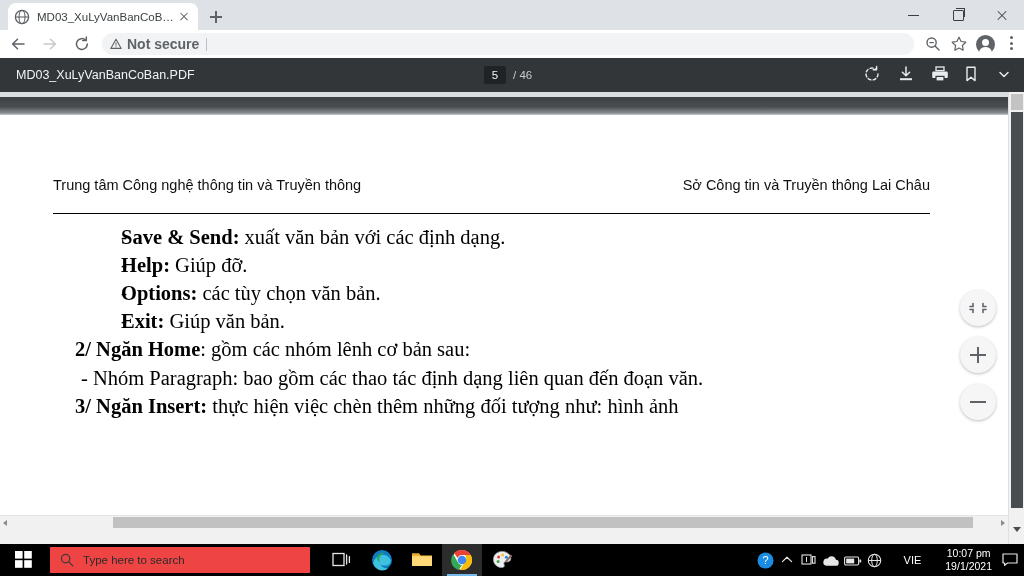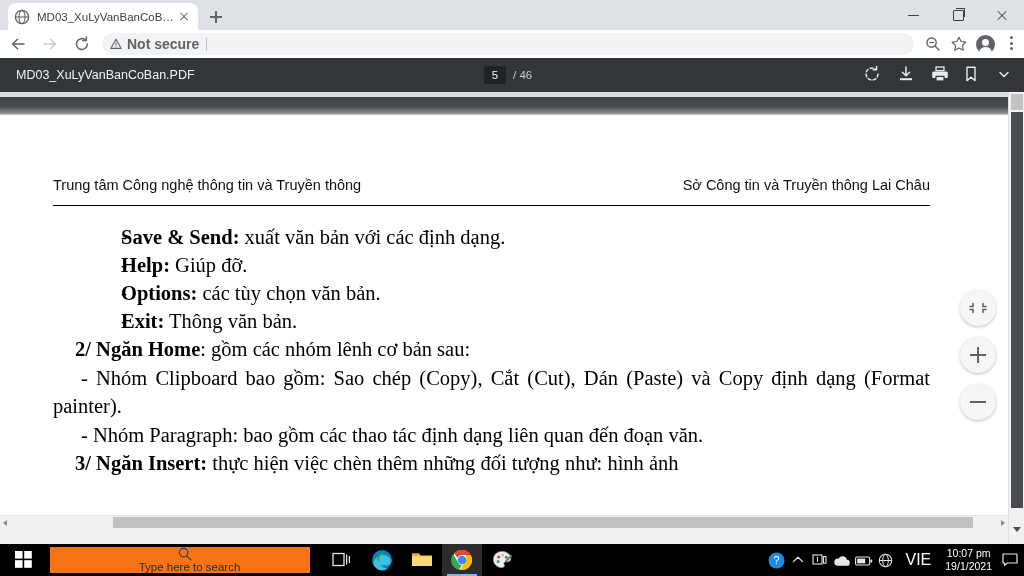--- a/index.html
+++ b/index.html
@@ -99,21 +99,21 @@
   }
   .page {
     position: absolute; left: 0; top: 23px; width: 1008px; height: 413px; background: #fff;
     overflow: hidden;
   }
 
   .doc { position: absolute; left: 0; top: 0; width: 1008px; }
   .doc-header {
     position: absolute; left: 53px; top: 62px; width: 877px;
     display: flex; justify-content: space-between; align-items: flex-end;
-    border-bottom: 1.6px solid #000; padding-bottom: 12px;
+    border-bottom: 1.6px solid #000; padding-bottom: 20px;
   }
   .doc-header span { font-size: 14.5px; color: #111; font-family: "Liberation Sans", sans-serif; }
 
   .body-text { position: absolute; left: 53px; top: 108px; width: 877px; color: #000; font-family: "Liberation Serif", serif; }
   .bullet-row { display: flex; font-size: 20.5px; line-height: 28px; }
   .bullet-dash { width: 68px; flex: 0 0 68px; padding-left: 68px; font-size: 18px; }
   .bullet-txt { flex: 1 1 auto; }
   .b { font-weight: bold; }
   .para { font-size: 20.5px; line-height: 28.5px; text-align: justify; }
   .para.indent { text-indent: 28px; }
@@ -141,30 +141,30 @@
 
   .hscroll { position: absolute; left: 0; bottom: 0; width: 1008px; height: 13px; background: #f1f1f1; border-top: 1px solid #e4e4e4; }
   .hthumb { position: absolute; left: 113px; top: 1px; width: 860px; height: 11px; background: #c1c1c1; }
   .harrow-l { position: absolute; left: 3px; top: 3.5px; width: 0; height: 0; border-top: 3.5px solid transparent; border-bottom: 3.5px solid transparent; border-right: 4px solid #8a8a8a; }
   .harrow-r { position: absolute; right: 3px; top: 3.5px; width: 0; height: 0; border-top: 3.5px solid transparent; border-bottom: 3.5px solid transparent; border-left: 4px solid #8a8a8a; }
 
   
   .taskbar { position: absolute; left: 0; bottom: 0; width: 1024px; height: 32px; background: #000; display: flex; align-items: center; }
   .start { width: 48px; height: 32px; position: relative; }
   .searchbox {
-    width: 260px; height: 26px; background: #f97316; display: flex; align-items: center;
-    padding-left: 10px; margin-left: 2px; flex-direction: column;
+    width: 260px; height: 26px; background: #ef4444; display: flex; align-items: center;
+    padding-left: 10px; margin-left: 2px;
   }
   .search-ph { font-size: 11.5px; color: #2b2b2b; margin-left: 9px; }
   .tb-item { width: 40px; height: 32px; position: relative; }
   .tb-item.active { background: #2c2c2c; }
   .tb-item.active::after { content: ""; position: absolute; left: 5px; bottom: 0; width: 30px; height: 2.5px; background: #76b9ed; }
   .tray { position: absolute; right: 0; height: 32px; display: flex; align-items: center; }
   .tray-icon { width: 22px; height: 32px; position: relative; }
-  .lang { font-size: 16px; color: #fff; margin: 0 8px; }
+  .lang { font-size: 11px; color: #fff; margin: 0 18px; }
   .clock { color: #fff; font-size: 10.5px; line-height: 13px; text-align: center; margin: 0 6px; }
   .notif { width: 26px; height: 32px; position: relative; }
   svg { display: block; }
 </style>
 </head>
 <body>
 
 <div id="app">
 
   <div class="chrome">
@@ -307,26 +307,25 @@
           <div class="bullet-row">
             <span class="bullet-dash">-</span>
             <span class="bullet-txt"><span class="b">Help:</span><span> Giúp đỡ.</span></span>
           </div>
           <div class="bullet-row">
             <span class="bullet-dash">-</span>
             <span class="bullet-txt"><span class="b">Options:</span><span> các tùy chọn văn bản.</span></span>
           </div>
           <div class="bullet-row">
             <span class="bullet-dash">-</span>
-            <span class="bullet-txt"><span class="b">Exit:</span><span> Thông văn bản.</span></span>
+            <span class="bullet-txt"><span class="b">Exit:</span><span> Giúp văn bản.</span></span>
           </div>
 
           <div class="para nojust" style="text-indent:22px"><span class="b">2/ Ngăn Home</span><span>: gồm các nhóm lênh cơ bản sau:</span></div>
 
-          <div class="para indent">- Nhóm Clipboard bao gồm: Sao chép (Copy), Cắt (Cut), Dán (Paste) và Copy định dạng (Format painter).</div>
           <div class="para indent nojust">- Nhóm Paragraph: bao gồm các thao tác định dạng liên quan đến đoạn văn.</div>
 
           <div class="clipline" style="text-indent:22px"><span class="b">3/ Ngăn Insert:</span><span> thực hiện việc chèn thêm những đối tượng như: hình ảnh</span></div>
         </div>
       </div>
 
       <div class="hscroll">
         <span class="harrow-l"></span>
         <span class="hthumb"></span>
         <span class="harrow-r"></span>

